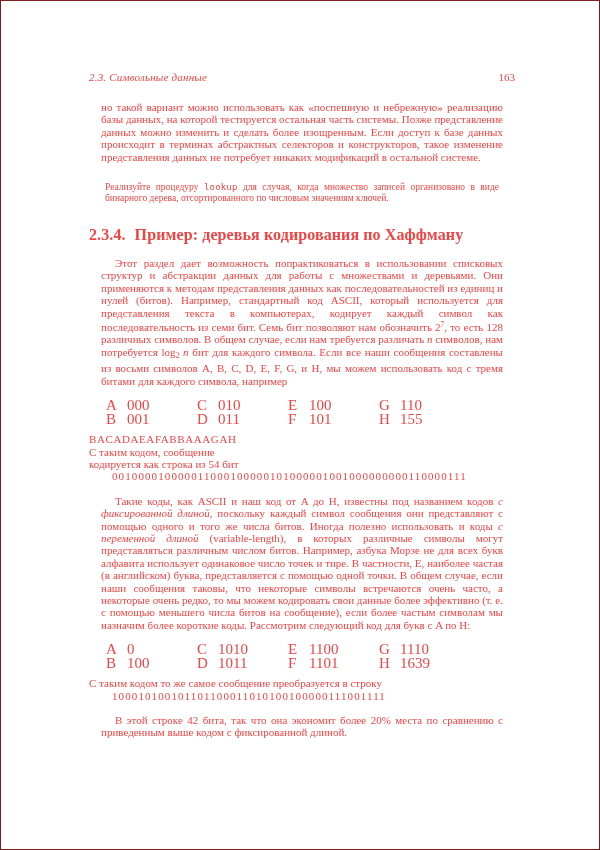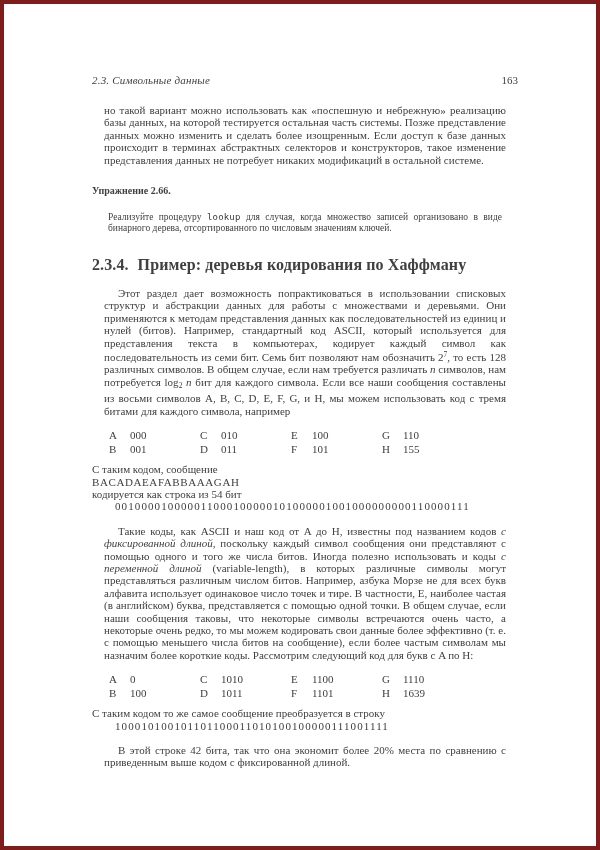--- a/index.html
+++ b/index.html
@@ -6,23 +6,23 @@
     margin: 0;
     padding: 0;
     background: #f6f6f6;
     font-family: "Liberation Serif", serif;
   }
   .page {
     position: relative;
     width: 600px;
     height: 850px;
     background: #ffffff;
-    border: 4px solid #7f1d1d;
+    border: 1px solid #7f1d1d;
     box-sizing: border-box;
-    color: #404040;
+    color: #ef4444;
     overflow: hidden;
   }
   .content {
     position: absolute;
     left: 88px;
     top: 70px;
     width: 426px;
   }
   
   .running-head {
@@ -60,21 +60,21 @@
   .section-heading {
     font-size: 16px;
     font-weight: bold;
     margin: 22px 0 13px 0;
     letter-spacing: 0.1px;
   }
   .sec-num { margin-right: 9px; }
 
   .code-table {
     margin: 8px 0 7px 17px;
-    font-size: 11px;
+    font-size: 15px;
     line-height: 13.5px;
   }
   .code-row { white-space: nowrap; }
   .cl { display: inline-block; width: 21px; }
   .cv { display: inline-block; width: 49px; margin-right: 21px; }
 
   .tight { margin: 0; text-align: left; }
   .msg  { letter-spacing: 0.6px; }
   .bits { letter-spacing: 1.1px; padding-left: 23px; }
 
@@ -90,37 +90,36 @@
   <div class="content">
 
     <div class="running-head">
       <span class="head-section">2.3. Символьные данные</span>
       <span class="head-page">163</span>
     </div>
 
     <p class="body-text no-indent">но такой вариант можно использовать как «поспешную и небрежную» реализацию базы данных, на которой тестируется остальная часть системы. Позже представление данных можно изменить и сделать более изощренным. Если доступ к базе данных происходит в терминах абстрактных селекторов и конструкторов, такое изменение представления данных не потребует никаких модификаций в остальной системе.</p>
 
     <div class="exercise">
-      <div class="ex-title">Упражнение 2.66.</div>
       <p class="ex-body"><span>Реализуйте процедуру </span><span class="seg-tt">lookup</span><span> для случая, когда множество записей организовано в виде бинарного дерева, отсортированного по числовым значениям ключей.</span></p>
     </div>
 
     <h2 class="section-heading">
       <span class="sec-num">2.3.4.</span><span class="sec-title">Пример: деревья кодирования по Хаффману</span>
     </h2>
 
     <p class="body-text indent"><span>Этот раздел дает возможность попрактиковаться в использовании списковых структур и абстракции данных для работы с множествами и деревьями. Они применяются к методам представления данных как последовательностей из единиц и нулей (битов). Например, стандартный код ASCII, который используется для представления текста в компьютерах, кодирует каждый символ как последовательность из семи бит. Семь бит позволяют нам обозначить 2</span><span class="seg-sup">7</span><span>, то есть 128 различных символов. В общем случае, если нам требуется различать </span><span class="seg-i">n</span><span> символов, нам потребуется log</span><span class="seg-sub">2</span><span> </span><span class="seg-i">n</span><span> бит для каждого символа. Если все наши сообщения составлены из восьми символов A, B, C, D, E, F, G, и H, мы можем использовать код с тремя битами для каждого символа, например</span></p>
 
     <div class="code-table">
         <div class="code-row"><span class="cl">A</span><span class="cv">000</span><span class="cl">C</span><span class="cv">010</span><span class="cl">E</span><span class="cv">100</span><span class="cl">G</span><span class="cv">110</span></div>
         <div class="code-row"><span class="cl">B</span><span class="cv">001</span><span class="cl">D</span><span class="cv">011</span><span class="cl">F</span><span class="cv">101</span><span class="cl">H</span><span class="cv">155</span></div>
       </div>
 
+    <p class="body-text tight msg">BACADAEAFABBAAAGAH</p>
     <p class="body-text tight">С таким кодом, сообщение</p>
-    <p class="body-text tight msg">BACADAEAFABBAAAGAH</p>
     <p class="body-text tight">кодируется как строка из 54 бит</p>
     <p class="body-text tight bits">001000010000011000100000101000001001000000000110000111</p>
 
     <p class="body-text indent"><span>Такие коды, как ASCII и наш код от A до H, известны под названием кодов </span><span class="seg-i">с фиксированной длиной</span><span>, поскольку каждый символ сообщения они представляют с помощью одного и того же числа битов. Иногда полезно использовать и коды </span><span class="seg-i">с переменной длиной</span><span> (variable-length), в которых различные символы могут представляться различным числом битов. Например, азбука Морзе не для всех букв алфавита использует одинаковое число точек и тире. В частности, E, наиболее частая (в английском) буква, представляется с помощью одной точки. В общем случае, если наши сообщения таковы, что некоторые символы встречаются очень часто, а некоторые очень редко, то мы можем кодировать свои данные более эффективно (т. е. с помощью меньшего числа битов на сообщение), если более частым символам мы назначим более короткие коды. Рассмотрим следующий код для букв с A по H:</span></p>
 
     <div class="code-table">
         <div class="code-row"><span class="cl">A</span><span class="cv">0</span><span class="cl">C</span><span class="cv">1010</span><span class="cl">E</span><span class="cv">1100</span><span class="cl">G</span><span class="cv">1110</span></div>
         <div class="code-row"><span class="cl">B</span><span class="cv">100</span><span class="cl">D</span><span class="cv">1011</span><span class="cl">F</span><span class="cv">1101</span><span class="cl">H</span><span class="cv">1639</span></div>
       </div>
 

